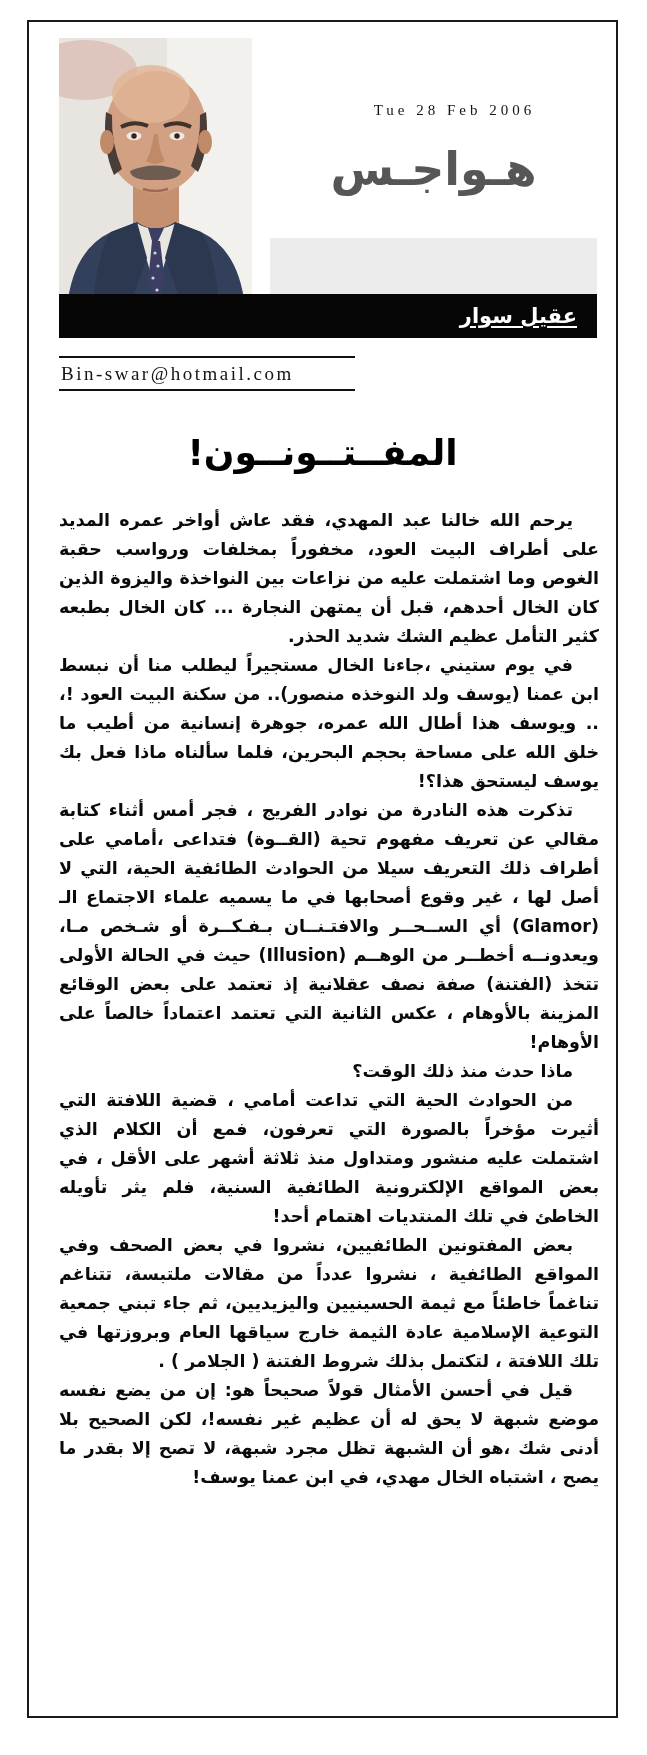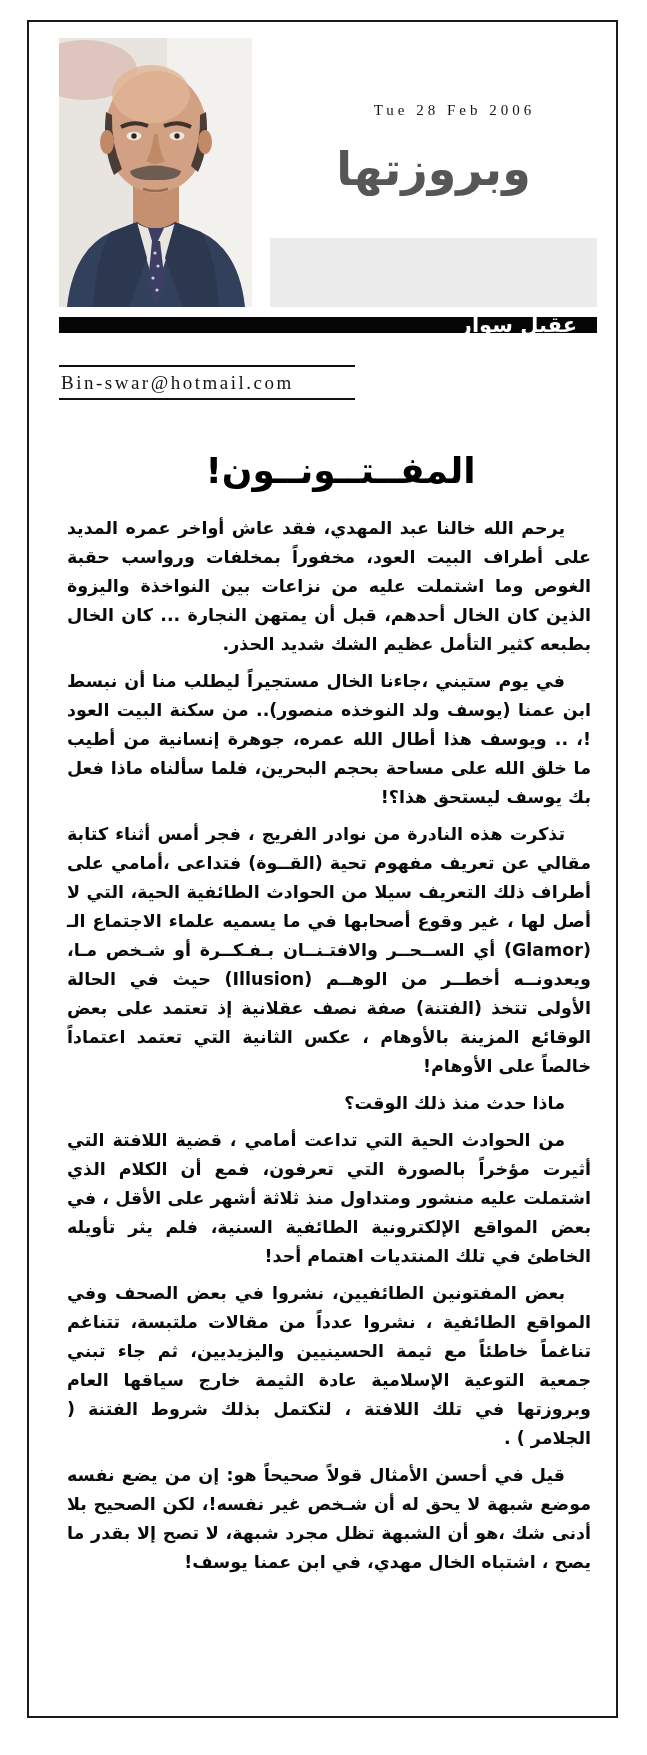--- a/index.html
+++ b/index.html
@@ -23,50 +23,50 @@
   .column-title{
     position:absolute;left:241px;top:120px;width:327px;text-align:center;
     direction:rtl;font-size:46px;font-weight:bold;color:var(--column-title,#565656);
     line-height:1.2;
   }
   .gray-box{
     position:absolute;left:241px;top:216px;width:327px;height:69px;
     background:var(--gray-box,#ececec);
   }
   .author-bar{
-    position:absolute;left:30px;top:295px;width:538px;height:16px;
+    position:absolute;left:30px;top:272px;width:538px;height:44px;
     background:var(--author-bar-bg,#060606);direction:rtl;
     display:flex;align-items:center;text-align:right;
   }
   .author-name{
     margin-right:20px;color:var(--author-bar-text,#ffffff);
     font-size:21px;font-weight:bold;
     text-decoration:underline;text-underline-offset:3px;text-decoration-thickness:2px;
     line-height:1;
   }
   .email-box{
-    position:absolute;left:30px;top:343px;width:292px;
+    position:absolute;left:30px;top:334px;width:292px;
     border-top:2px solid #111;border-bottom:2px solid #111;
     padding:5px 2px 4px 2px;text-align:left;
   }
   .email{
     font-family:"Liberation Serif",serif;font-size:19px;letter-spacing:2.5px;
     color:#141414;text-decoration:none;white-space:nowrap;
   }
   .article-title{
-    position:absolute;left:0;top:408px;width:100%;margin:18px;text-align:center;
+    position:absolute;left:0;top:408px;width:100%;margin:0;text-align:center;
     direction:rtl;font-size:36px;font-weight:bold;color:#000;line-height:1.3;
   }
   .body{
     position:absolute;left:30px;top:484px;width:540px;
     direction:rtl;text-align:justify;
     font-size:17.5px;font-weight:bold;line-height:29px;color:#0a0a0a;
     overflow:hidden;max-height:1200px;
   }
-  .body p{margin:8px;padding:0;text-indent:26px;}
+  .body p{margin:0;padding:0;text-indent:26px;}
 </style>
 </head>
 <body>
 
 <div class="page">
   <div class="frame">
 
     <div class="photo">
       <svg width="193" height="269" viewBox="0 0 193 269" xmlns="http://www.w3.org/2000/svg">
         <rect width="193" height="269" fill="#e8e5e1"></rect>
@@ -96,38 +96,38 @@
         <path d="M93 203 L101 203 L106 245 L97 266 L89 245 Z" fill="#3c3f63"></path>
         <circle cx="96" cy="215" r="1.6" fill="#cfd3e6"></circle>
         <circle cx="99" cy="228" r="1.6" fill="#cfd3e6"></circle>
         <circle cx="94" cy="240" r="1.6" fill="#cfd3e6"></circle>
         <circle cx="98" cy="252" r="1.6" fill="#cfd3e6"></circle>
       </svg>
     </div>
 
     <div class="date">Tue 28 Feb 2006</div>
 
-    <div class="column-title">وبروزتها</div>
+    <div class="column-title">هـواجـس</div>
 
     <div class="gray-box"></div>
 
     <div class="author-bar">
       <span class="author-name">عقيل سوار</span>
     </div>
 
     <div class="email-box">
       <a class="email" href="#">Bin-swar@hotmail.com</a>
     </div>
 
     <h1 class="article-title">المفــتــونــون!</h1>
 
     <div class="body">
       <p>يرحم الله خالنا عبد المهدي، فقد عاش أواخر عمره المديد على أطراف البيت العود،  مخفوراً بمخلفات ورواسب حقبة الغوص وما اشتملت عليه من نزاعات بين النواخذة واليزوة الذين كان الخال أحدهم، قبل أن يمتهن النجارة ... كان الخال بطبعه كثير التأمل عظيم الشك شديد الحذر.</p>
       <p>في يوم ستيني ،جاءنا الخال مستجيراً ليطلب منا أن نبسط ابن عمنا (يوسف ولد النوخذه منصور).. من سكنة البيت العود !، .. ويوسف هذا أطال الله عمره، جوهرة إنسانية من أطيب ما خلق الله على مساحة بحجم البحرين، فلما سألناه ماذا فعل بك يوسف ليستحق هذا؟!</p>
       <p>تذكرت هذه النادرة من نوادر الفريج ، فجر أمس أثناء  كتابة مقالي عن تعريف مفهوم تحية (القــوة) فتداعى ،أمامي على أطراف ذلك التعريف  سيلا من الحوادث الطائفية الحية، التي لا أصل لها ، غير وقوع أصحابها في  ما يسميه علماء الاجتماع الـ (Glamor)  أي الســحــر والافتـنــان بـفـكــرة أو شـخص مـا، ويعدونــه أخطــر من الوهــم  (Illusion) حيث في الحالة الأولى تتخذ (الفتنة) صفة نصف عقلانية إذ تعتمد على بعض الوقائع المزينة بالأوهام ، عكس الثانية التي تعتمد اعتماداً خالصاً على الأوهام!</p>
       <p>ماذا حدث منذ ذلك الوقت؟</p>
       <p>من الحوادث الحية التي تداعت أمامي ، قضية اللافتة التي أثيرت مؤخراً بالصورة التي تعرفون، فمع أن الكلام الذي اشتملت عليه منشور ومتداول منذ ثلاثة أشهر على الأقل ، في بعض المواقع الإلكترونية الطائفية السنية، فلم يثر تأويله الخاطئ في تلك المنتديات اهتمام أحد!</p>
       <p>بعض المفتونين الطائفيين، نشروا في بعض الصحف وفي المواقع الطائفية  ، نشروا عدداً من مقالات ملتبسة، تتناغم تناغماً خاطئاً مع ثيمة الحسينيين واليزيديين، ثم جاء تبني جمعية التوعية الإسلامية عادة الثيمة خارج سياقها العام وبروزتها في تلك اللافتة ، لتكتمل بذلك شروط الفتنة ( الجلامر ) .</p>
-      <p>قيل في أحسن الأمثال قولاً صحيحاً هو: إن من يضع نفسه موضع شبهة لا يحق له أن شـخص غير نفسه!، لكن الصحيح بلا أدنى شك ،هو أن الشبهة تظل مجرد شبهة، لا تصح إلا بقدر ما يصح ، اشتباه الخال مهدي، في ابن عمنا يوسف!</p>
+      <p>قيل في أحسن الأمثال قولاً صحيحاً هو: إن من يضع نفسه موضع شبهة لا يحق له أن عظيم غير نفسه!، لكن الصحيح بلا أدنى شك ،هو أن الشبهة تظل مجرد شبهة، لا تصح إلا بقدر ما يصح ، اشتباه الخال مهدي، في ابن عمنا يوسف!</p>
     </div>
 
   </div>
 </div>
 
 </body></html>

